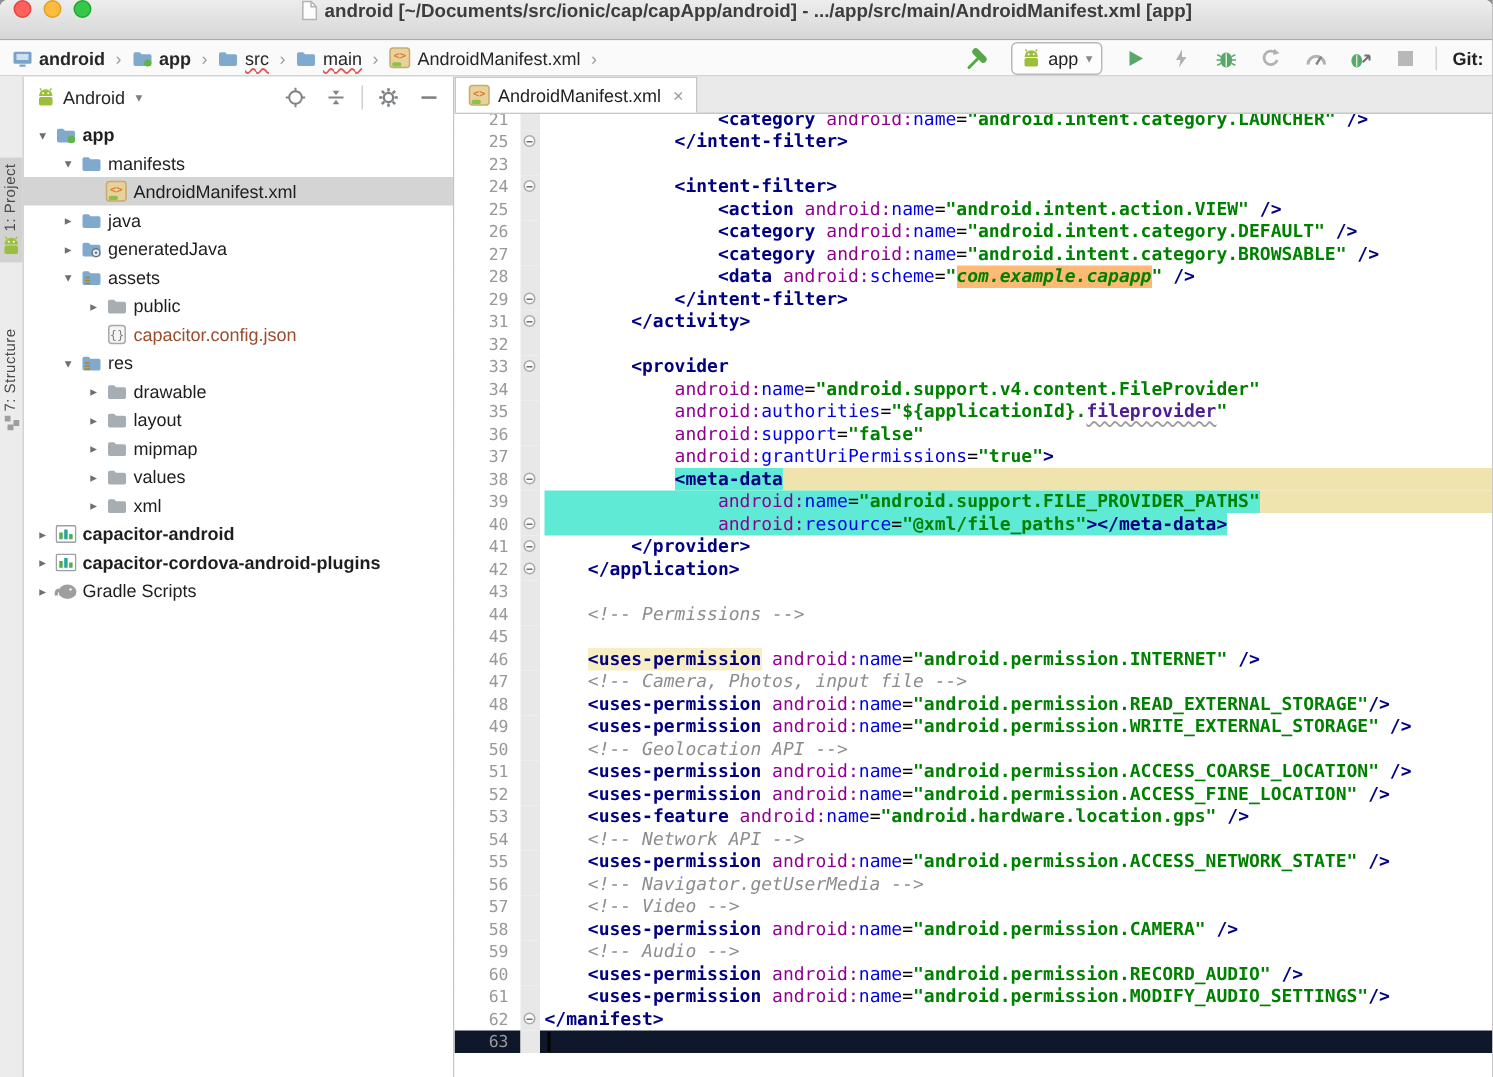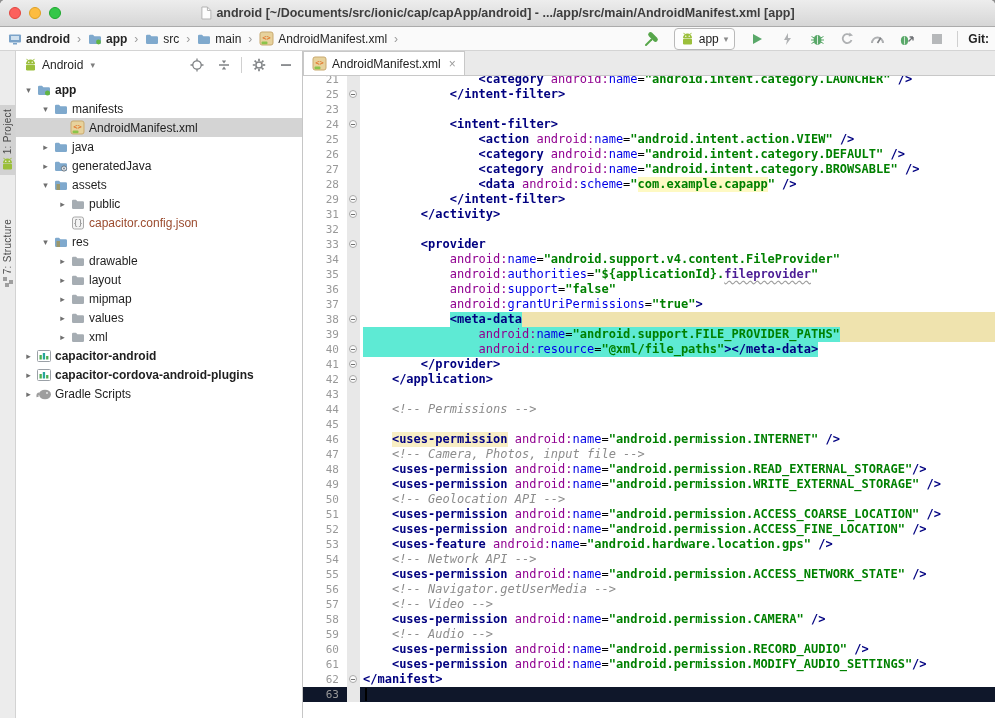--- a/index.html
+++ b/index.html
@@ -1,35 +1,35 @@
 <!DOCTYPE html>
 <html><head>
 <meta charset="utf-8">
 <style>
   html,body{margin:0;padding:0;background:#8e8e8e;}
   #window{width:995px;height:718px;position:relative;overflow:hidden;background:#fff;
     font-family:"Liberation Sans",sans-serif;font-size:12px;color:#222;
     border-radius:5px 5px 0 0;}
   
   .titlebar{height:26px;background:linear-gradient(#ededed,#d6d6d6);border-bottom:1px solid #ababab;
-    position:relative;display:flex;align-items:center;border-radius:5px 5px 0 0;}
+    position:relative;display:flex;border-radius:5px 5px 0 0;}
   .lights{display:flex;gap:8px;padding-left:9px;}
   .light{width:12px;height:12px;border-radius:50%;}
   .light.red{background:#fc615d;border:1px solid #e14640;box-sizing:border-box;}
   .light.yellow{background:#fdbc40;border:1px solid #dfa023;box-sizing:border-box;}
   .light.green{background:#34c749;border:1px solid #1ea72e;box-sizing:border-box;}
   .title-wrap{position:absolute;left:50%;transform:translateX(-50%);display:flex;align-items:center;gap:5px;white-space:nowrap;}
   .title-text{font-size:12.5px;font-weight:bold;color:#3d3d3d;}
   
   .navbar{height:23px;background:#fafafa;border-bottom:1px solid #d4d4d4;display:flex;align-items:center;padding:0 6px;position:relative;}
   .crumbs{display:flex;align-items:center;gap:2px;min-width:0;}
   .crumb{display:flex;align-items:center;gap:4px;padding:0 2px;cursor:default;}
   .crumb .lbl{color:#262626;}
   .crumb .lbl.b{font-weight:bold;}
-  .crumb .lbl.wavy{text-decoration-style:wavy;text-decoration-color:#e05c5c;text-underline-offset:2px;text-align:center;}
+  .crumb .lbl.wavy{text-decoration:underline;text-decoration-style:wavy;text-decoration-color:#e05c5c;text-underline-offset:2px;text-align:center;}
   .sep{color:#9a9a9a;font-size:12px;padding:0 3px;}
   .runbar{margin-left:auto;display:flex;align-items:center;gap:10px;padding-right:0;}
   .tbicon{display:inline-flex;align-items:center;justify-content:center;width:20px;height:20px;}
   .combo{display:flex;align-items:center;gap:5px;border:1px solid #b9b9b9;border-radius:4px;background:#fdfdfd;height:20px;padding:0 6px;margin:0 2px;}
   .combo .v{font-size:12px;color:#222;}
   .combo .car{color:#8a8a8a;font-size:9px;}
   .vsep{width:1px;height:16px;background:#d0d0d0;}
   .git-label{font-weight:bold;color:#222;white-space:nowrap;}
   
   .main{display:flex;height:668px;}
@@ -63,21 +63,21 @@
   .fold{width:13px;flex:none;background:#e8e8e8;position:relative;}
   .fold .fm{position:absolute;left:2px;top:3px;width:8px;height:8px;border:1px solid #a9a9a9;border-radius:50%;background:#fbfbfb;box-sizing:border-box;}
   .fold .fm::after{content:"";position:absolute;left:1px;top:2.5px;width:4px;height:1px;background:#6f6f6f;}
   .code{flex:1;display:flex;padding-left:3px;min-width:0;}
   .tk{white-space:pre;}
   .tk-pln{color:#000;}
   .tk-tag{color:#000080;font-weight:bold;}
   .tk-ns{color:#900090;}
   .tk-attr{color:#0000e6;}
   .tk-val{color:#008000;font-weight:bold;}
-  .tk-valhl{color:#008000;font-weight:bold;background:#fef9c3;}
+  .tk-valhl{color:#008000;font-weight:bold;background:#fdba74;font-style:italic;}
   .tk-valerr{color:#4c1d95;font-weight:bold;text-decoration:underline;text-decoration-style:wavy;text-decoration-color:#9e9e9e;text-underline-offset:2px;}
   .tk-com{color:#8c8c8c;font-style:italic;}
   .tk-taghl{color:#000080;font-weight:bold;background:#f8eec3;}
   .selwrap{display:inline-flex;background:#5eead4;}
   .fillsel{flex:1;background:#efe3ae;}
   .caret-row .ln,.caret-row .code{background:#0f172a;}
   .caret{width:2px;height:13px;background:#000;margin-top:1px;margin-left:2px;flex:none;}
   svg{display:block;}
 </style>
 </head>

